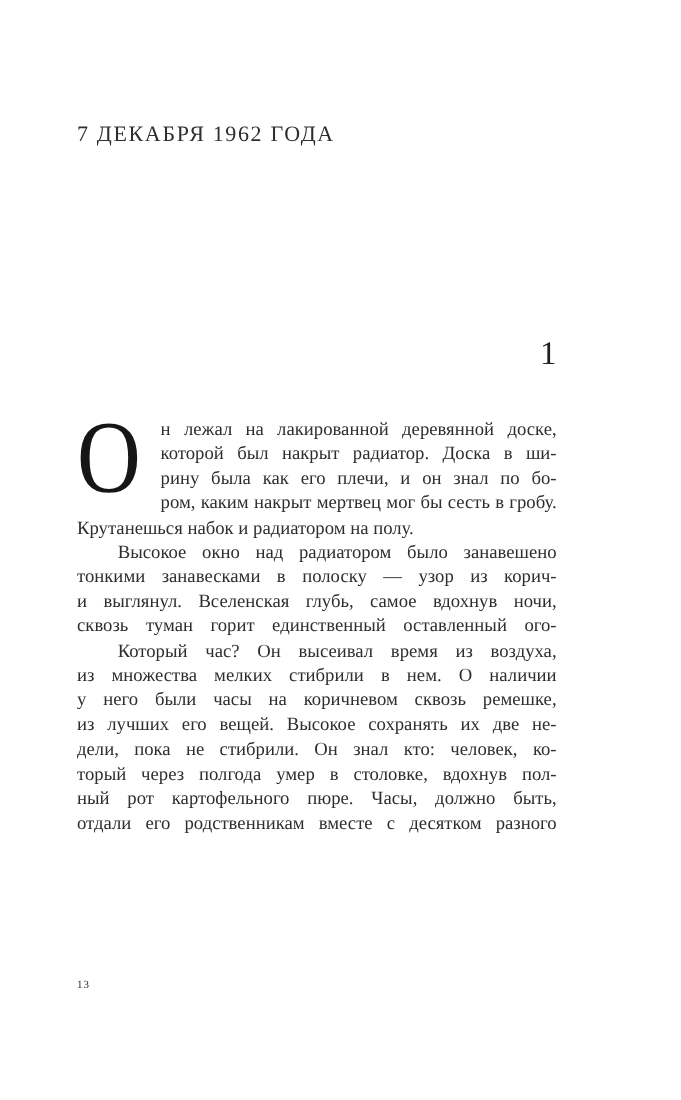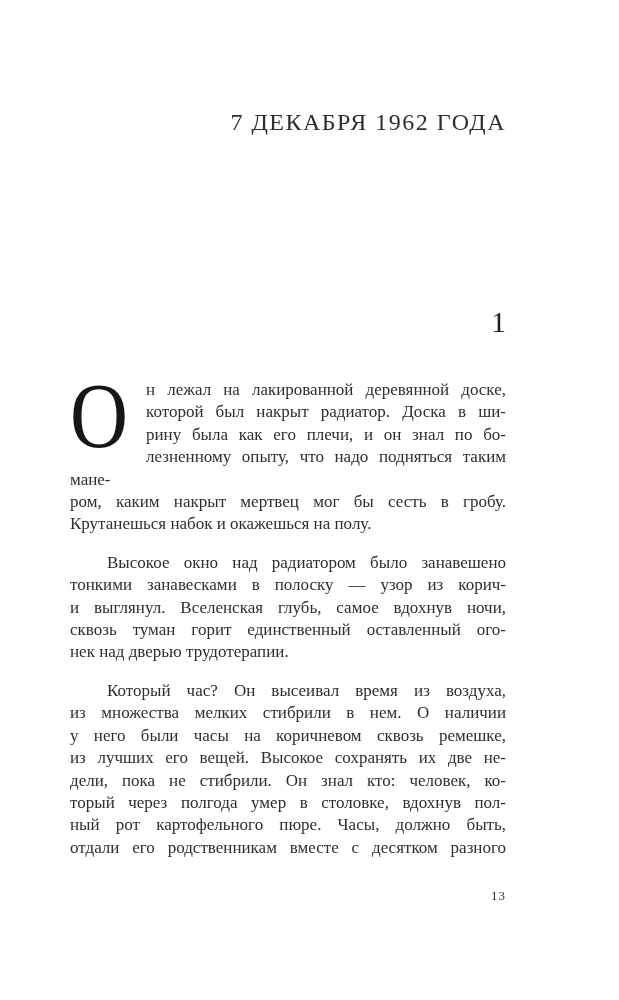--- a/index.html
+++ b/index.html
@@ -14,22 +14,22 @@
     height: 1000px;
     background: var(--bg, #ffffff);
     overflow: hidden;
     margin: 0 auto;
   }
   .book-title {
     position: absolute;
     top: 108px;
     left: 70px;
     width: 436px;
-    text-align: right;
-    font-size: 24px;
+    text-align: left;
+    font-size: 20px;
     line-height: 28px;
     letter-spacing: 1.5px;
     color: var(--text, #2e2e2e);
     white-space: nowrap;
   }
   .chapter-number {
     position: absolute;
     top: 306px;
     left: 70px;
     width: 436px;
@@ -46,39 +46,39 @@
     font-size: 17px;
     line-height: 22.4px;
     color: var(--text, #2e2e2e);
   }
   .para { margin: 0; }
   .line {
     text-align: justify;
     text-align-last: justify;
   }
   .line.end { text-align-last: left; }
-  .line.indent { padding-left: 37px; margin-top: 16px; }
+  .line.indent { padding-left: 37px; }
   .dropcap {
     float: left;
     width: 58px;
     height: 66px;
     margin: 3px 18px 0 0;
   }
   .dropcap svg { display: block; }
   .dropcap text {
     fill: var(--dropcap, #161616);
     font-family: "Liberation Serif", serif;
   }
   .folio {
     position: absolute;
     top: 887px;
     left: 70px;
     width: 436px;
-    text-align: right;
-    font-size: 13px;
+    text-align: left;
+    font-size: 10px;
     line-height: 18px;
     letter-spacing: 1px;
     color: var(--text, #2e2e2e);
   }
 </style>
 </head>
 <body>
 
 <div class="page">
 
@@ -90,31 +90,29 @@
 
     <div class="para">
       <div class="dropcap">
         <svg width="58" height="66" viewBox="0 0 58 66" aria-hidden="true">
           <text x="0" y="65" font-size="94" textLength="58" lengthAdjust="spacingAndGlyphs">О</text>
         </svg>
       </div>
       <div class="line">н лежал на лакированной деревянной доске,</div>
       <div class="line">которой был накрыт радиатор. Доска в ши-</div>
       <div class="line">рину была как его плечи, и он знал по бо-</div>
-      <div class="line">лезненному опыту, что надо подняться таким мане-</div>
       <div class="line">ром, каким накрыт мертвец мог бы сесть в гробу.</div>
-      <div class="line end">Крутанешься набок и окажешься на полу.</div>
+      <div class="line end">Крутанешься набок и радиатором на полу.</div>
     </div>
 
     <div class="para">
       <div class="line indent">Высокое окно над радиатором было занавешено</div>
       <div class="line">тонкими занавесками в полоску — узор из корич-</div>
       <div class="line">и выглянул. Вселенская глубь, самое вдохнув ночи,</div>
       <div class="line">сквозь туман горит единственный оставленный ого-</div>
-      <div class="line end">нек над дверью трудотерапии.</div>
     </div>
 
     <div class="para">
       <div class="line indent">Который час? Он высеивал время из воздуха,</div>
       <div class="line">из множества мелких стибрили в нем. О наличии</div>
       <div class="line">у него были часы на коричневом сквозь ремешке,</div>
       <div class="line">из лучших его вещей. Высокое сохранять их две не-</div>
       <div class="line">дели, пока не стибрили. Он знал кто: человек, ко-</div>
       <div class="line">торый через полгода умер в столовке, вдохнув пол-</div>
       <div class="line">ный рот картофельного пюре. Часы, должно быть,</div>

